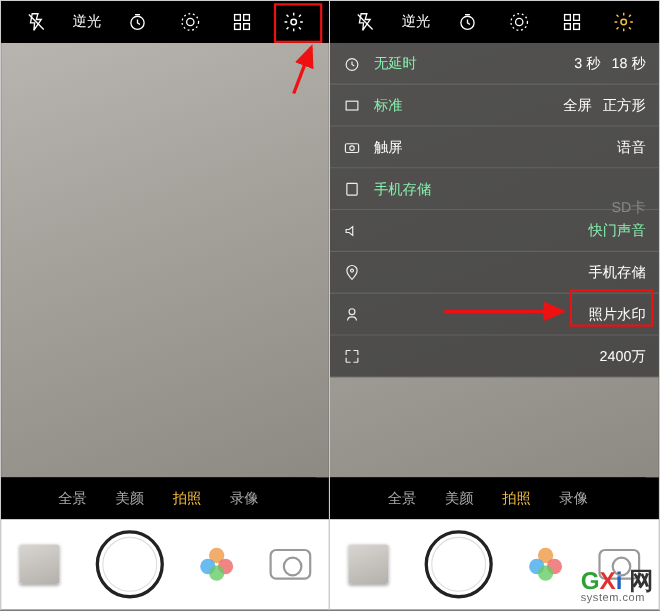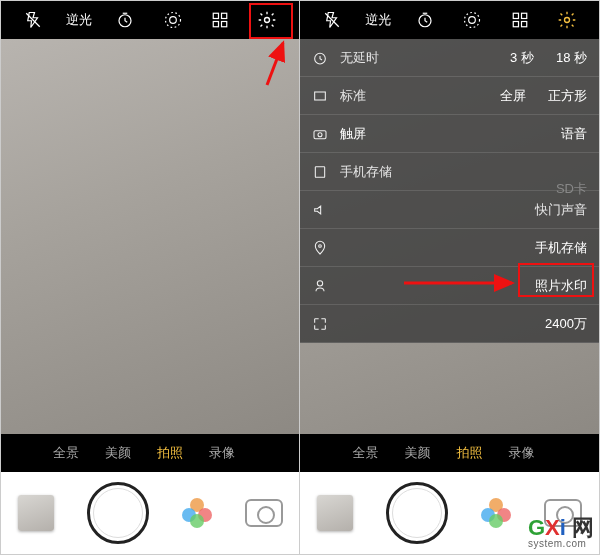--- a/index.html
+++ b/index.html
@@ -123,27 +123,27 @@
   .settings .row .ricon {
     width:24px;
     display:flex;align-items:center;justify-content:center;
     opacity:.9;
   }
   .settings .row .ricon svg{stroke:#fff;fill:none;}
   .settings .row .opts {
     flex:1;
     display:flex;
     justify-content:flex-end;
-    gap: 22px;
+    gap: 10px;
   }
   .settings .row .single { flex:1; text-align:right; }
   .settings .row .leading {
     margin-left: 8px;
   }
-  .settings .y { color:#e5e5e5; }
+  .settings .y { color:#86efac; }
   .settings .dim { color:#888;margin-top:34px; }
   
   .redbox {
     position:absolute;
     border: 2px solid #e11;
     z-index:10;
     pointer-events:none;
   }
   .arrow {
     position:absolute;

